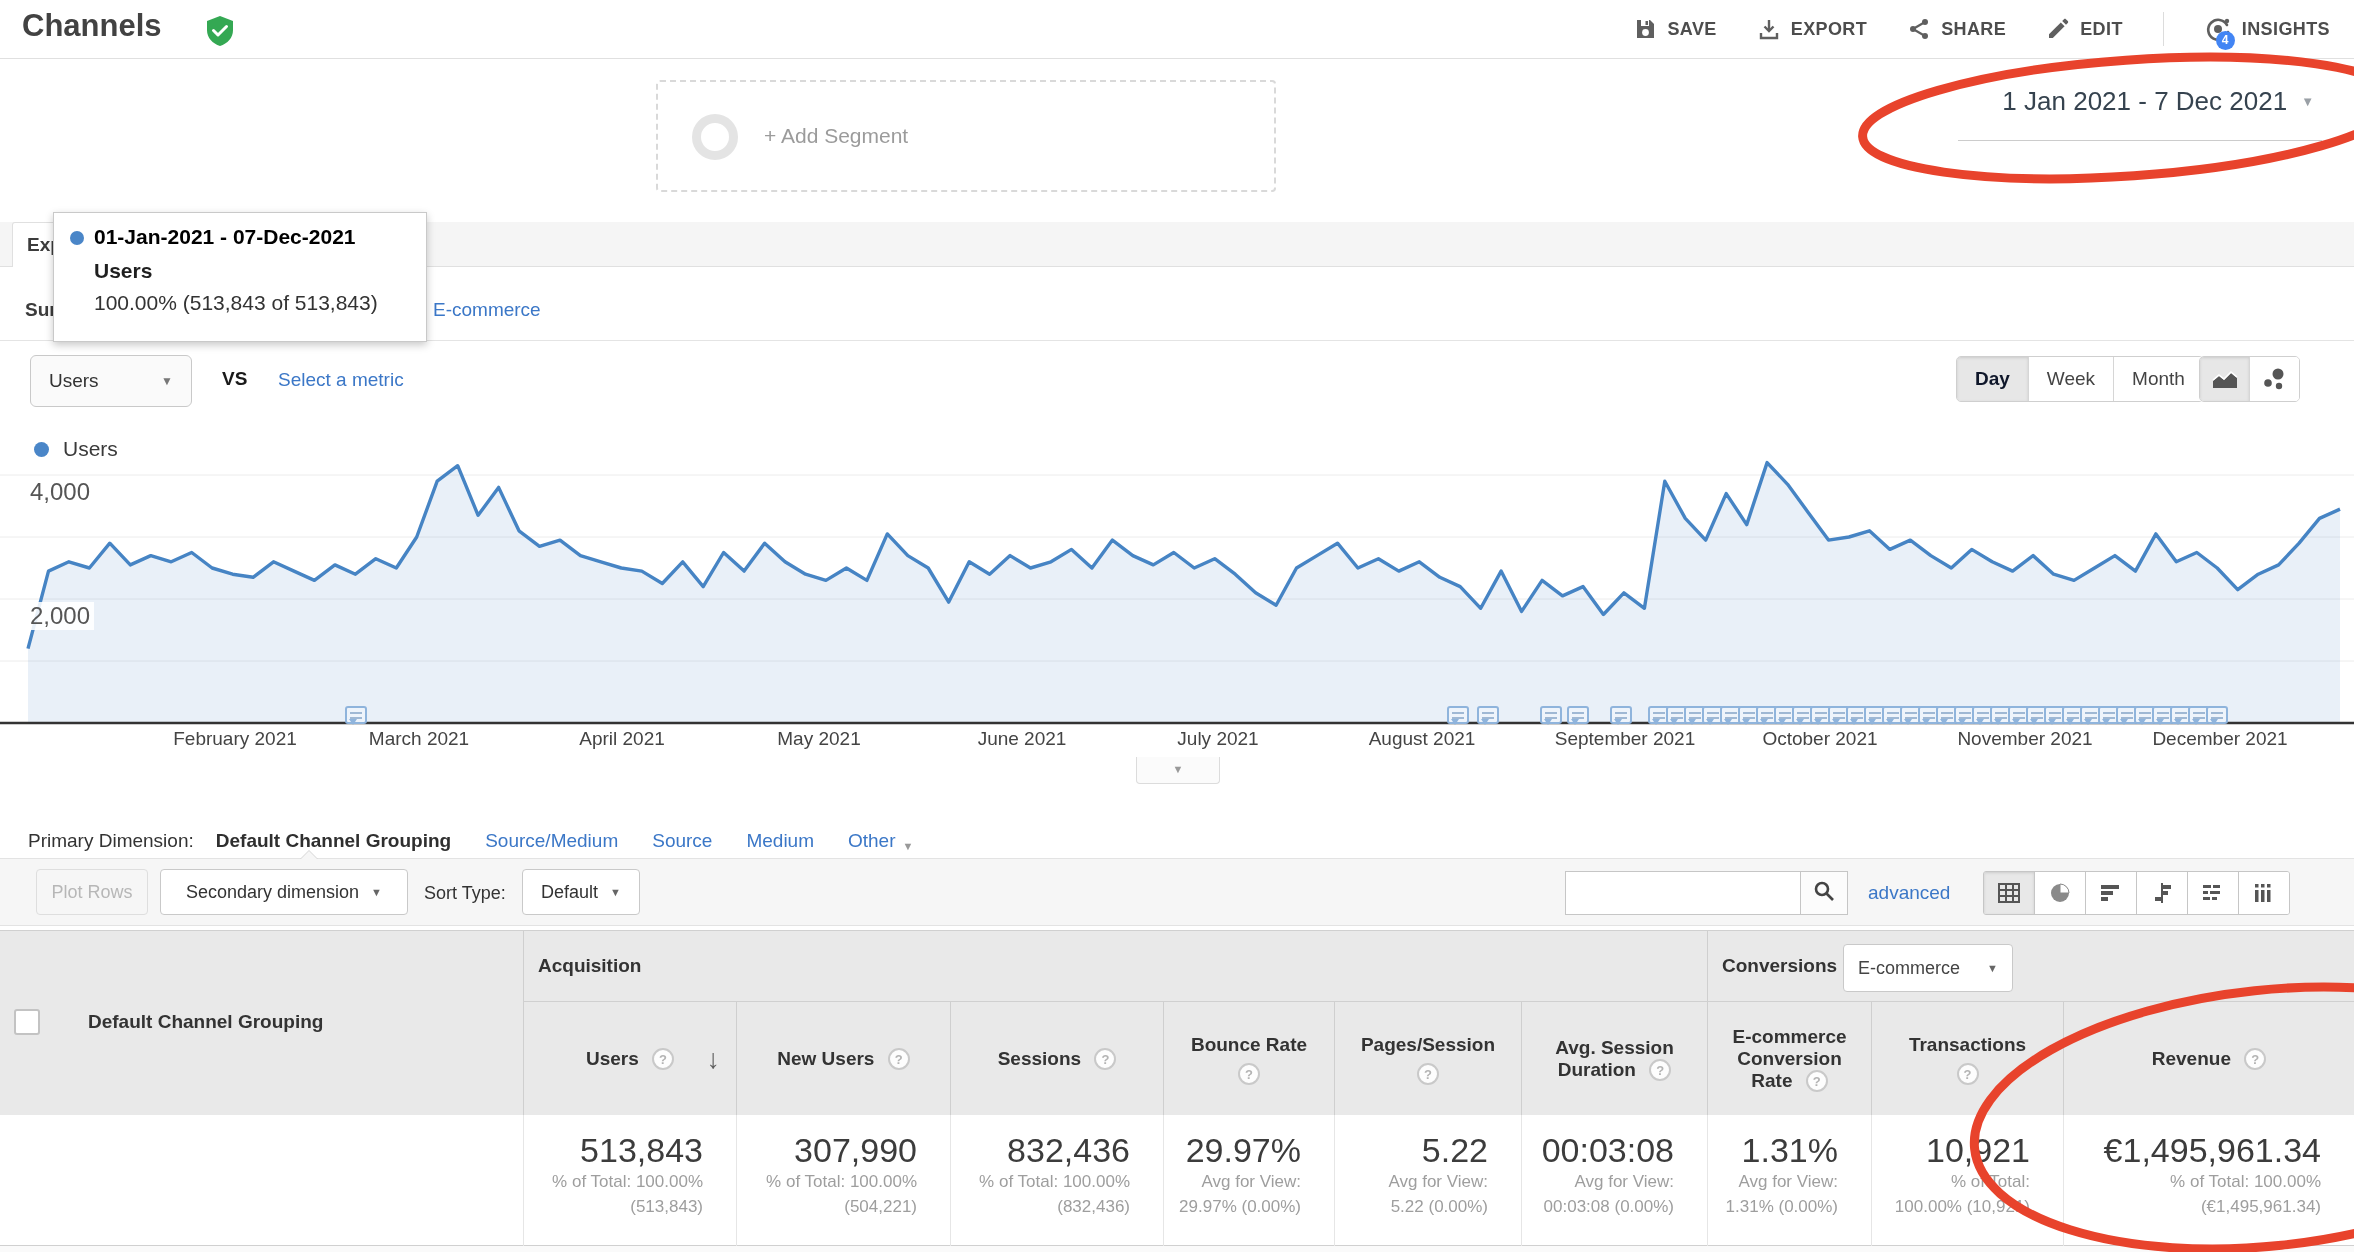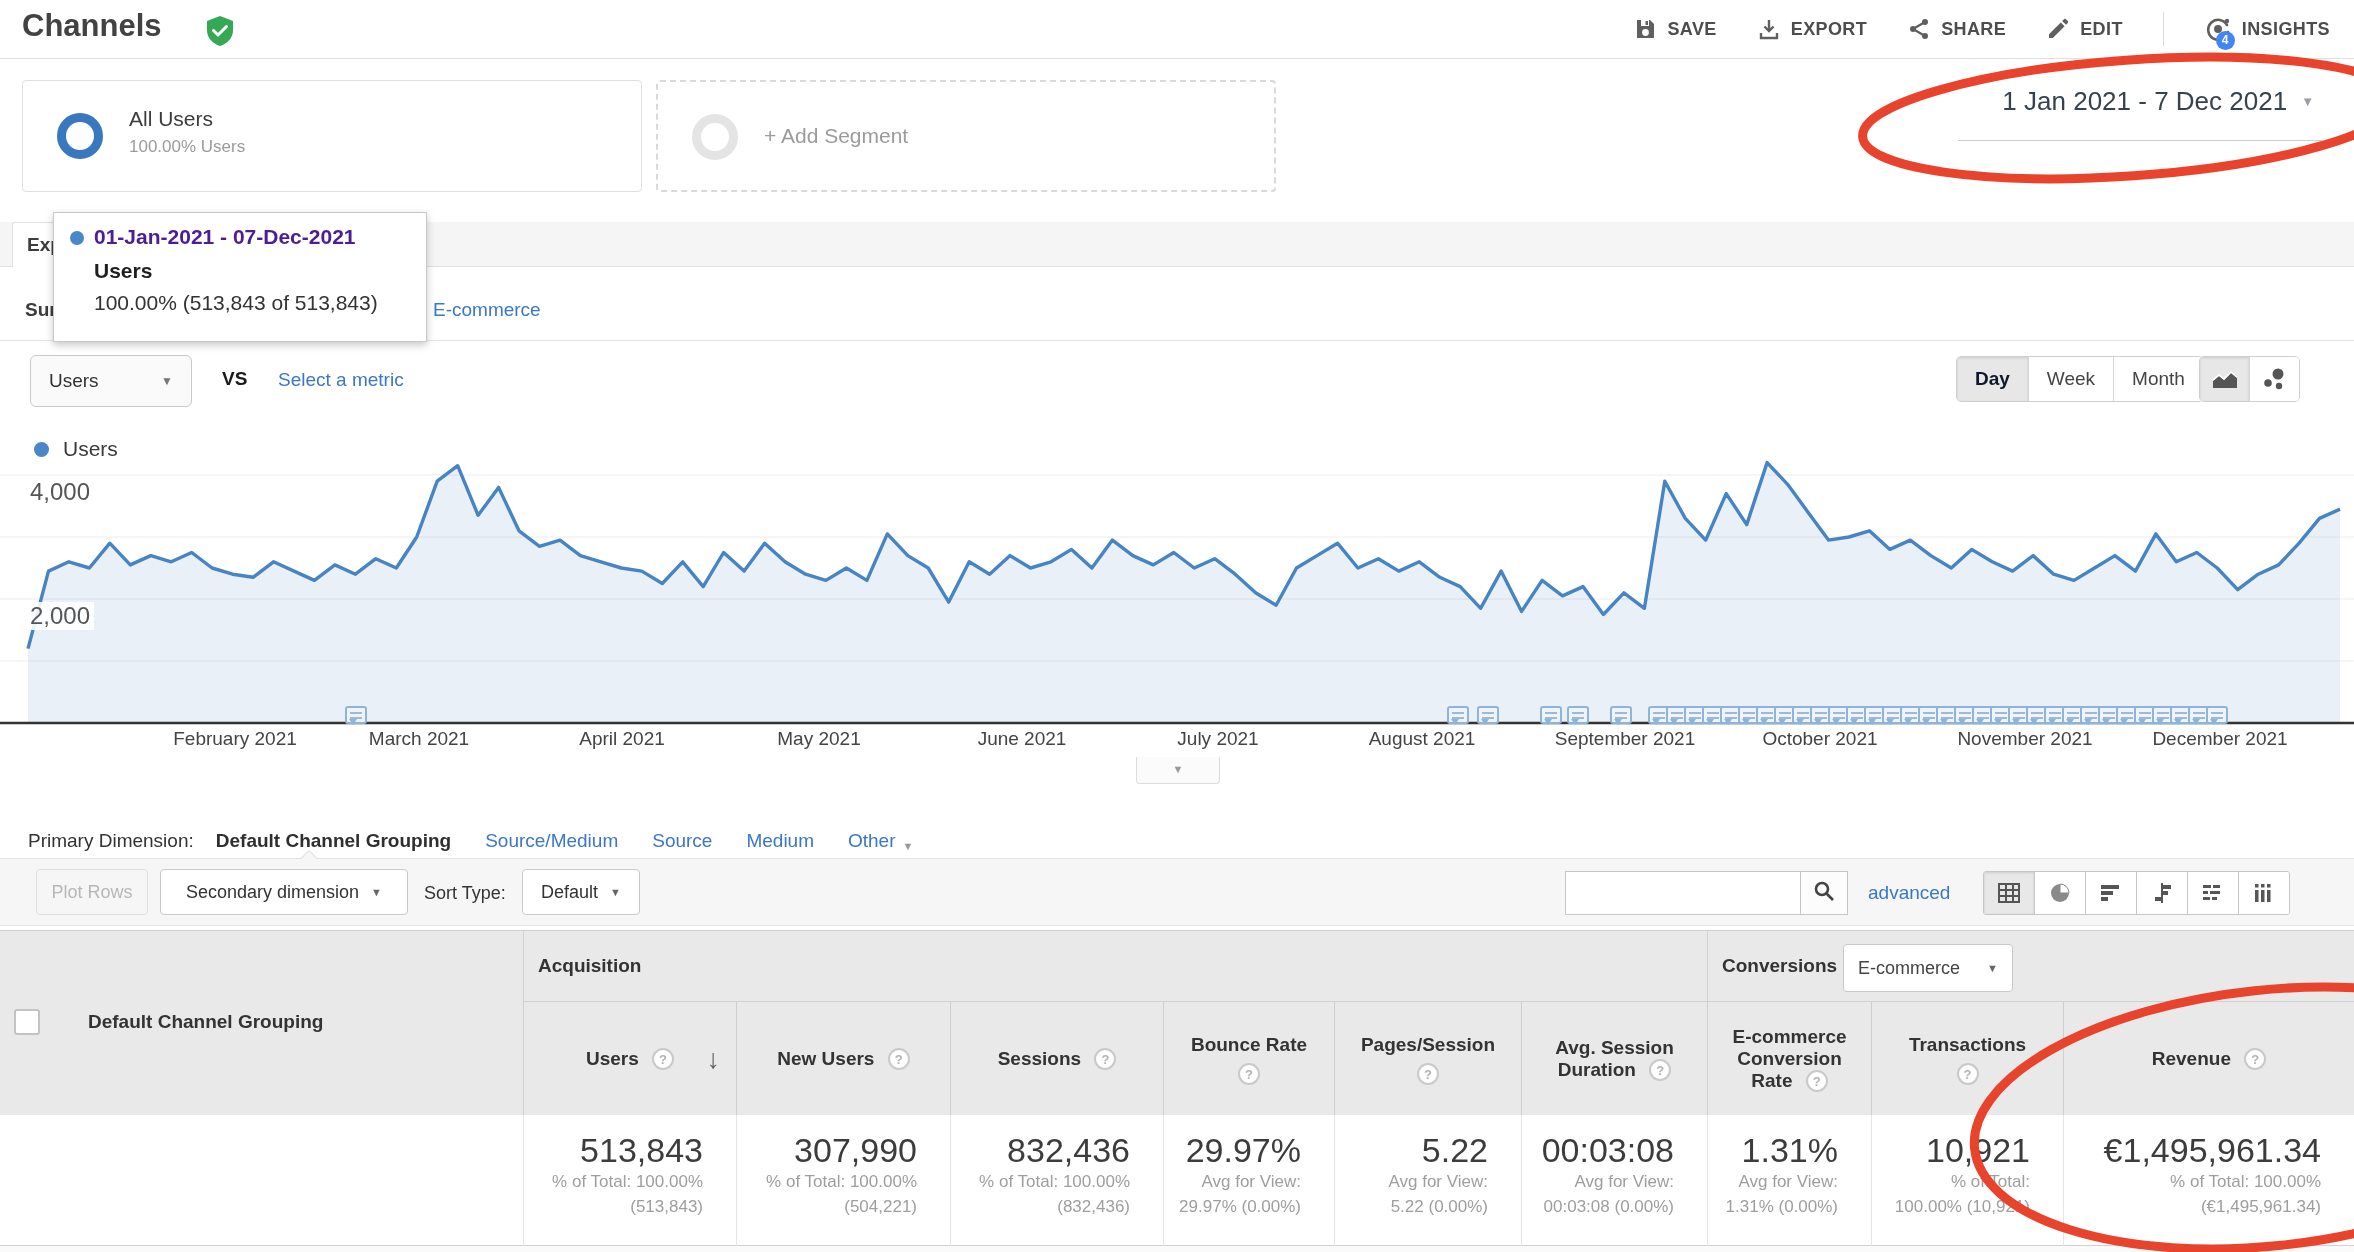--- a/index.html
+++ b/index.html
@@ -31,21 +31,21 @@
   #date-underline{position:absolute;left:1958px;top:140px;width:364px;height:1px;background:#ccc;}
   
   #tab-strip{position:absolute;left:0;top:222px;width:2354px;height:45px;background:#f5f5f5;border-bottom:1px solid #e0e0e0;box-sizing:border-box;}
   #explorer-tab{position:absolute;left:12px;top:0;height:45px;width:158px;background:#fff;border:1px solid #e0e0e0;border-bottom:none;border-radius:3px 3px 0 0;box-sizing:border-box;font-size:19px;font-weight:600;color:#3c3c3c;line-height:43px;padding-left:14px;}
   #sub-links{position:absolute;left:0;top:267px;width:2354px;height:74px;background:#fff;border-bottom:1px solid #e4e4e4;box-sizing:border-box;}
   #sub-summary{position:absolute;left:25px;top:32px;font-size:19px;font-weight:600;color:#3c3c3c;}
   #sub-ecommerce{position:absolute;left:433px;top:32px;font-size:19px;color:#3b77c7;cursor:pointer;}
   
   #hover-tooltip{position:absolute;left:53px;top:212px;width:374px;height:130px;background:#fff;border:1px solid #c9c9c9;box-shadow:0 3px 8px rgba(0,0,0,.22);z-index:40;box-sizing:border-box;}
   #hover-tooltip .tt-dot{position:absolute;left:16px;top:18px;width:14px;height:14px;border-radius:50%;background:#4a86c8;}
-  #hover-tooltip .tt-date{position:absolute;left:40px;top:12px;font-size:21px;font-weight:700;color:#4c1d95;}
+  #hover-tooltip .tt-date{position:absolute;left:40px;top:12px;font-size:21px;font-weight:700;color:#000000;}
   #hover-tooltip .tt-metric{position:absolute;left:40px;top:46px;font-size:21px;font-weight:700;color:#1f1f1f;}
   #hover-tooltip .tt-value{position:absolute;left:40px;top:78px;font-size:21px;color:#333;}
   
   #metric-btn{position:absolute;left:30px;top:355px;width:162px;height:52px;background:#fafafa;border:1px solid #c9c9c9;border-radius:6px;box-sizing:border-box;display:flex;align-items:center;justify-content:space-between;padding:0 18px;cursor:pointer;}
   #metric-btn .mb-label{font-size:19px;color:#333;}
   #metric-btn .mb-caret{font-size:12px;color:#777;}
   #vs-label{position:absolute;left:222px;top:368px;font-size:19px;font-weight:700;color:#1a1a1a;}
   #select-metric{position:absolute;left:278px;top:369px;font-size:19px;color:#3b77c7;cursor:pointer;}
   #granularity{position:absolute;left:1956px;top:356px;height:46px;display:flex;border:1px solid #cfcfcf;border-radius:5px;overflow:hidden;box-sizing:border-box;}
   .gran-btn{height:44px;padding:0 18px;background:#fff;font-size:19px;color:#444;line-height:44px;border-right:1px solid #d6d6d6;cursor:pointer;}
@@ -172,25 +172,20 @@
               <circle cx="14" cy="14" r="4" fill="#5f5f5f"></circle>
               <circle cx="23" cy="6" r="2.2" fill="#5f5f5f"></circle>
             </svg>
           </span>
         <span class="insights-badge">4</span>
         <span>INSIGHTS</span>
       </div>
     </div>
   </div>
 
-  <div id="seg-all" class="seg-card">
-    <div class="seg-ring"></div>
-    <div class="seg-title">All Users</div>
-    <div class="seg-sub">100.00% Users</div>
-  </div>
   <div id="seg-add" class="seg-card">
     <div class="seg-ring"></div>
     <div class="seg-add-label">+ Add Segment</div>
   </div>
 
   <div id="date-range">
     <span class="dr-text">1 Jan 2021 - 7 Dec 2021</span>
     <span class="dr-caret">▼</span>
   </div>
   <div id="date-underline"></div>

